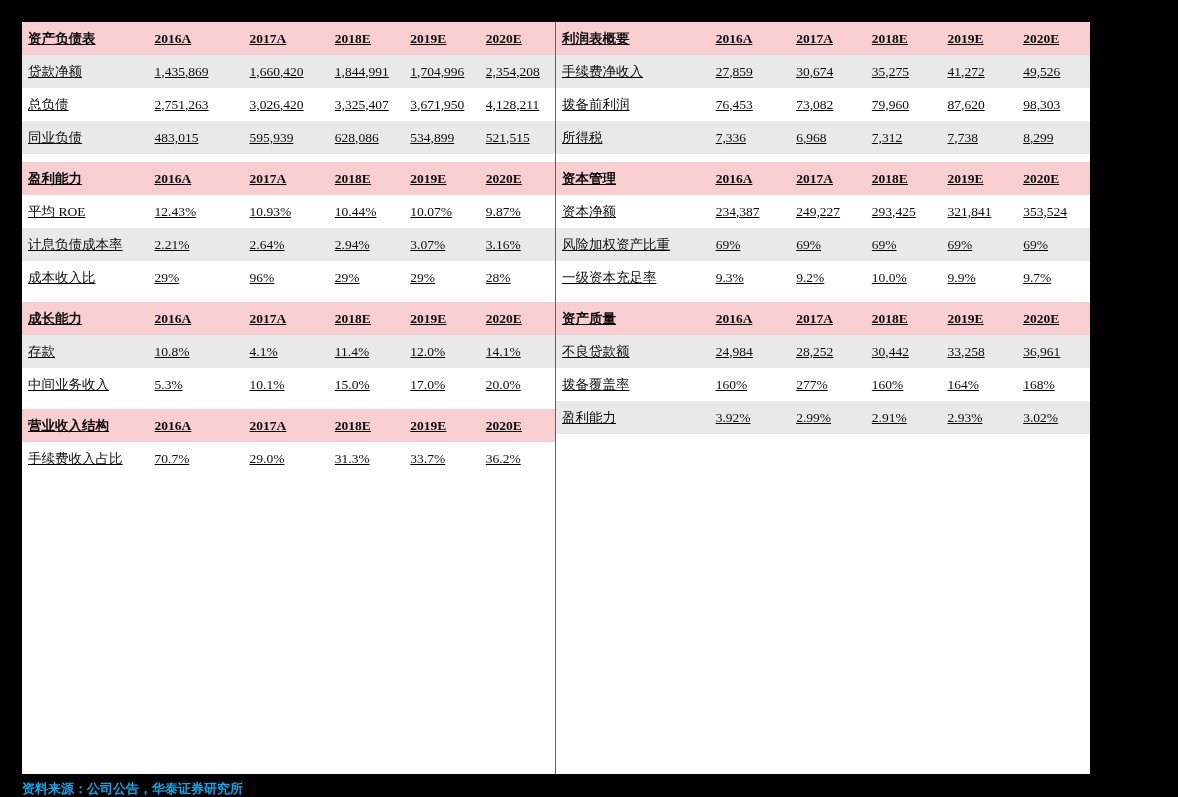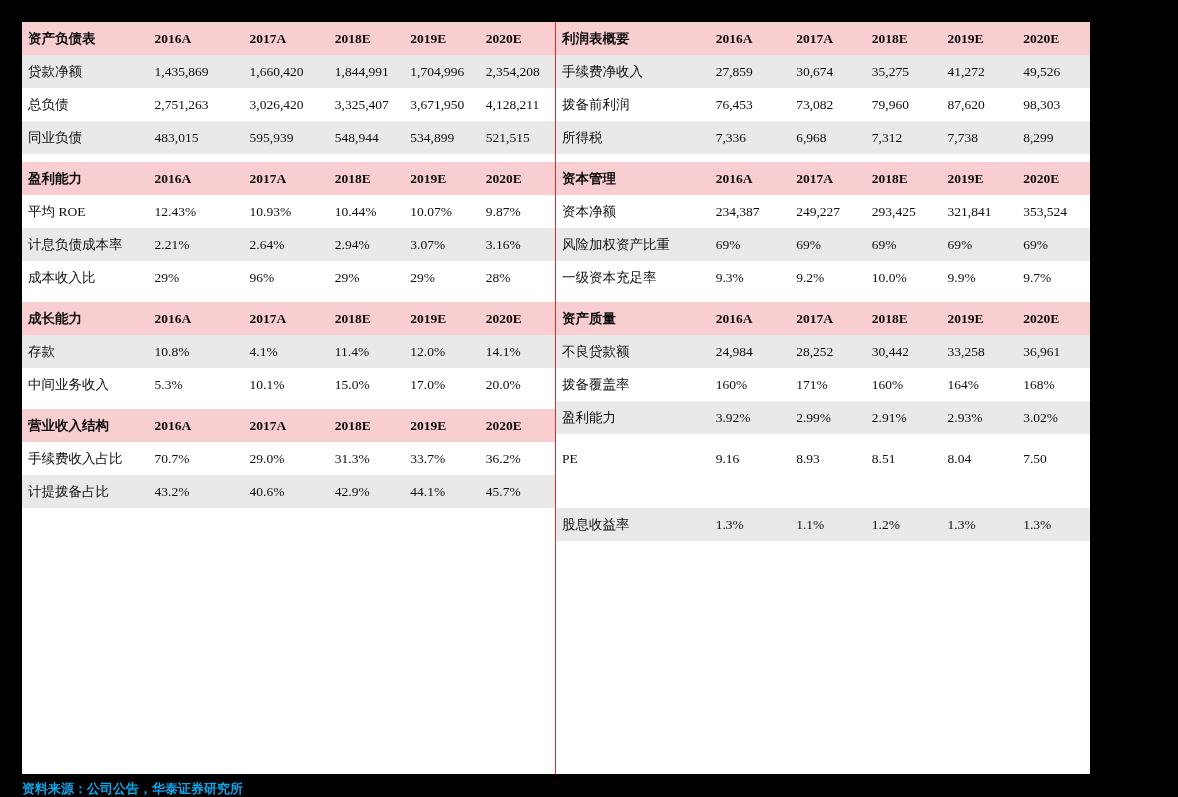--- a/index.html
+++ b/index.html
@@ -7,20 +7,21 @@
     width:1178px;height:797px;
     background:#000;
     font-family:"Liberation Serif","DejaVu Serif",serif;
     overflow:hidden;
   }
   .sheet{
     position:absolute;
     left:22px;top:22px;
     width:1068px;height:752px;
     background:#fff;
+    text-decoration:underline;
   }
   .cols{
     display:flex;
     width:100%;
     height:100%;
   }
   .col{
     width:50%;
     box-sizing:border-box;
   }
@@ -111,21 +112,21 @@
               <td class="val">2,751,263</td>
               <td class="val">3,026,420</td>
               <td class="val">3,325,407</td>
               <td class="val">3,671,950</td>
               <td class="val">4,128,211</td>
             </tr>
             <tr class="shade">
               <td class="label">同业负债</td>
               <td class="val">483,015</td>
               <td class="val">595,939</td>
-              <td class="val">548,944</td>
+              <td class="val">628,086</td>
               <td class="val">534,899</td>
               <td class="val">521,515</td>
             </tr>
             <tr class="blank">
               <td></td>
               <td></td>
               <td></td>
               <td></td>
               <td></td>
               <td></td>
@@ -211,28 +212,20 @@
               <td class="val">2020E</td>
             </tr>
             <tr class="">
               <td class="label">手续费收入占比</td>
               <td class="val">70.7%</td>
               <td class="val">29.0%</td>
               <td class="val">31.3%</td>
               <td class="val">33.7%</td>
               <td class="val">36.2%</td>
             </tr>
-            <tr class="shade">
-              <td class="label">计提拨备占比</td>
-              <td class="val">43.2%</td>
-              <td class="val">40.6%</td>
-              <td class="val">42.9%</td>
-              <td class="val">44.1%</td>
-              <td class="val">45.7%</td>
-            </tr>
           </tbody>
       </table>
     </div>
     <div class="col right">
       <table>
         <tbody id="right-body">
             <tr class="header">
               <td class="label">利润表概要</td>
               <td class="val">2016A</td>
               <td class="val">2017A</td>
@@ -324,21 +317,21 @@
               <td class="label">不良贷款额</td>
               <td class="val">24,984</td>
               <td class="val">28,252</td>
               <td class="val">30,442</td>
               <td class="val">33,258</td>
               <td class="val">36,961</td>
             </tr>
             <tr class="">
               <td class="label">拨备覆盖率</td>
               <td class="val">160%</td>
-              <td class="val">171%</td>
+              <td class="val">277%</td>
               <td class="val">160%</td>
               <td class="val">164%</td>
               <td class="val">168%</td>
             </tr>
             <tr class="shade">
               <td class="label">盈利能力</td>
               <td class="val">3.92%</td>
               <td class="val">2.99%</td>
               <td class="val">2.91%</td>
               <td class="val">2.93%</td>
@@ -346,42 +339,26 @@
             </tr>
             <tr class="blank">
               <td></td>
               <td></td>
               <td></td>
               <td></td>
               <td></td>
               <td></td>
             </tr>
             <tr class="">
-              <td class="label">PE</td>
-              <td class="val">9.16</td>
-              <td class="val">8.93</td>
-              <td class="val">8.51</td>
-              <td class="val">8.04</td>
-              <td class="val">7.50</td>
-            </tr>
-            <tr class="">
               <td class="label"></td>
               <td class="val"></td>
               <td class="val"></td>
               <td class="val"></td>
               <td class="val"></td>
               <td class="val"></td>
-            </tr>
-            <tr class="shade">
-              <td class="label">股息收益率</td>
-              <td class="val">1.3%</td>
-              <td class="val">1.1%</td>
-              <td class="val">1.2%</td>
-              <td class="val">1.3%</td>
-              <td class="val">1.3%</td>
             </tr>
           </tbody>
       </table>
     </div>
   </div>
 </div>
 
 <div class="source">资料来源：公司公告，华泰证券研究所</div>
 
 </body></html>

